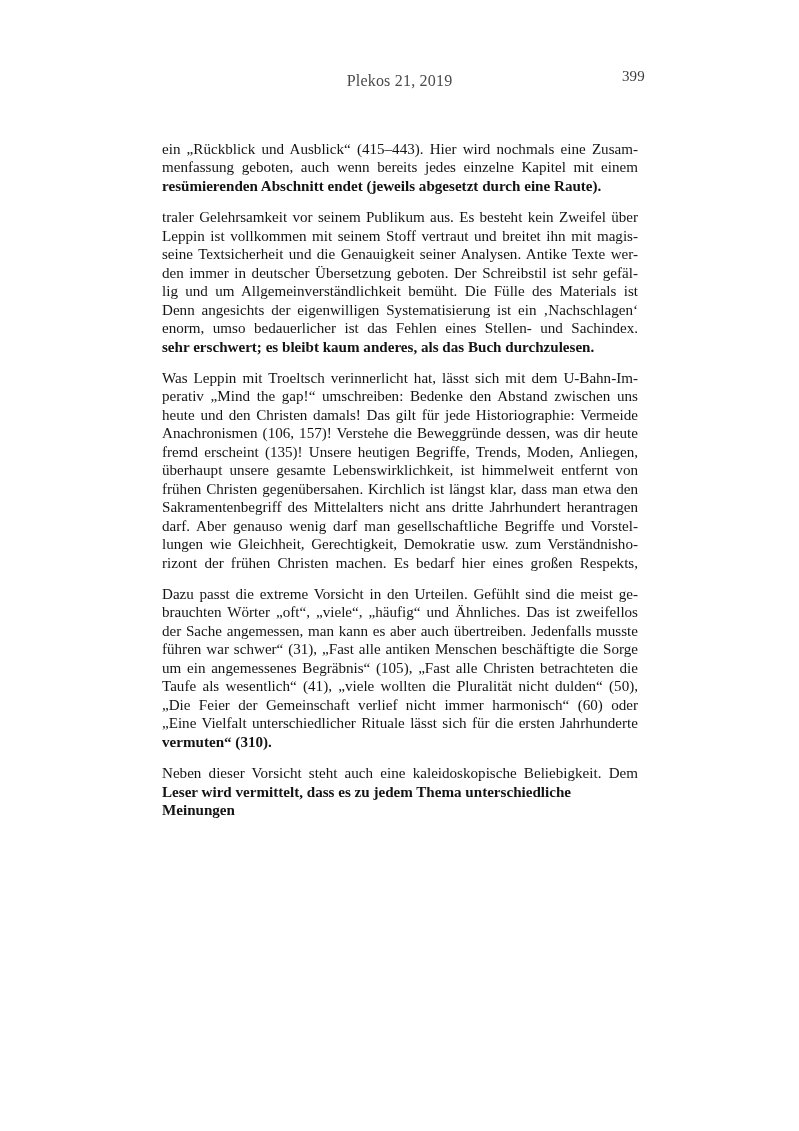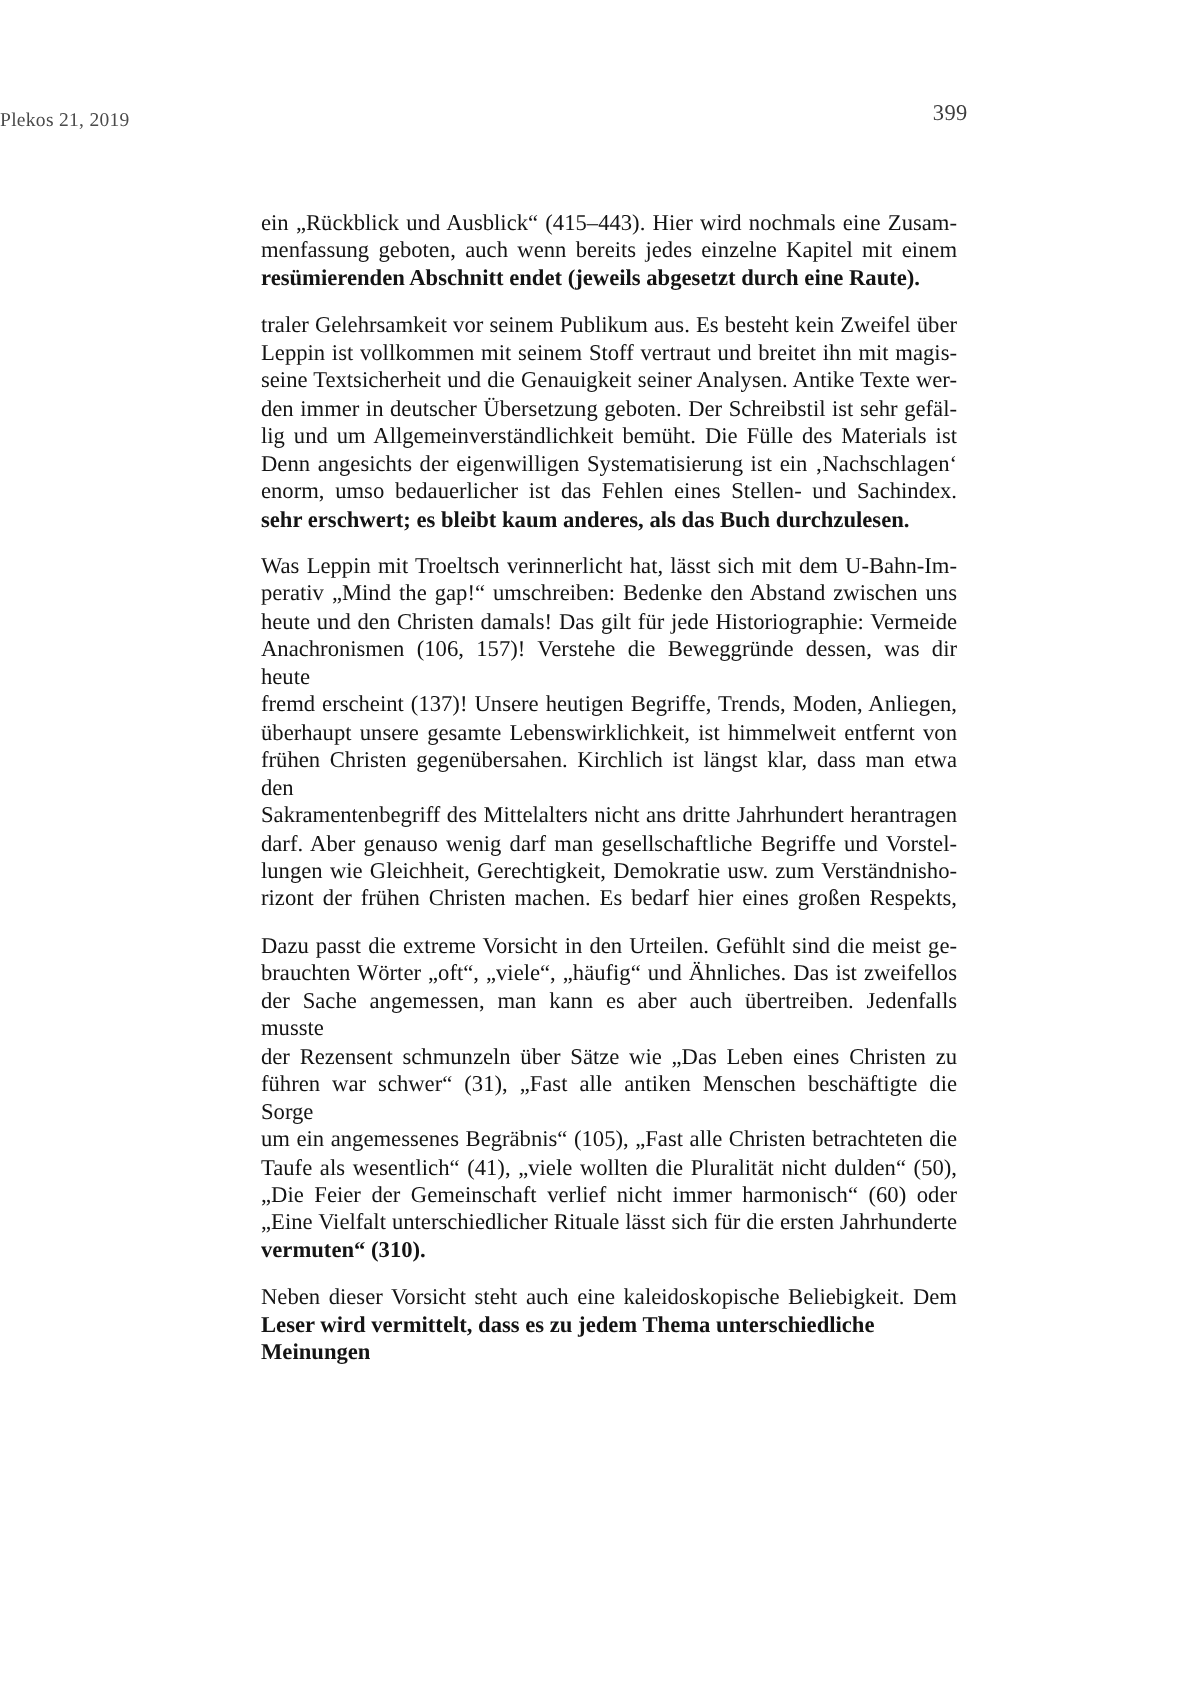--- a/index.html
+++ b/index.html
@@ -26,22 +26,22 @@
     position: absolute;
     top: 72px;
     left: 0;
     width: 799px;
     height: 20px;
   }
   .running-head-title {
     position: absolute;
     left: 0;
     width: 799px;
-    text-align: left;
-    font-size: 13px;
+    text-align: center;
+    font-size: 16px;
     letter-spacing: 0.2px;
     color: #4a4a4a;
   }
   .page-number {
     position: absolute;
     right: 154px;
     top: -4px;
     font-size: 15px;
     color: #3d3d3d;
     letter-spacing: 0.2px;
@@ -49,21 +49,21 @@
   }
 
   
   .text-block {
     position: absolute;
     top: 140px;
     left: 162px;
     width: 476px;
   }
   .para {
-    margin: 0 0 13px 12px;
+    margin: 0 0 13px 0;
     font-size: 15.1px;
     line-height: 18.45px;
     color: #141414;
     text-align: justify;
     -webkit-font-smoothing: antialiased;
   }
   .para:last-child { margin-bottom: 0; }
 
   
   .ln {
@@ -103,33 +103,32 @@
         <span class="ln">lig und um Allgemeinverständlichkeit bemüht. Die Fülle des Materials ist</span>
         <span class="ln">Denn angesichts der eigenwilligen Systematisierung ist ein ‚Nachschlagen‘</span>
         <span class="ln">enorm, umso bedauerlicher ist das Fehlen eines Stellen- und Sachindex.</span>
         <span class="ln last">sehr erschwert; es bleibt kaum anderes, als das Buch durchzulesen.</span>
       </p>
       <p class="para">
         <span class="ln">Was Leppin mit Troeltsch verinnerlicht hat, lässt sich mit dem U-Bahn-Im-</span>
         <span class="ln">perativ „Mind the gap!“ umschreiben: Bedenke den Abstand zwischen uns</span>
         <span class="ln">heute und den Christen damals! Das gilt für jede Historiographie: Vermeide</span>
         <span class="ln">Anachronismen (106, 157)! Verstehe die Beweggründe dessen, was dir heute</span>
-        <span class="ln">fremd erscheint (137)! Unsere heutigen Begriffe, Trends, Moden, Anliegen,</span>
+        <span class="ln">fremd erscheint (135)! Unsere heutigen Begriffe, Trends, Moden, Anliegen,</span>
         <span class="ln">überhaupt unsere gesamte Lebenswirklichkeit, ist himmelweit entfernt von</span>
         <span class="ln">frühen Christen gegenübersahen. Kirchlich ist längst klar, dass man etwa den</span>
         <span class="ln">Sakramentenbegriff des Mittelalters nicht ans dritte Jahrhundert herantragen</span>
         <span class="ln">darf. Aber genauso wenig darf man gesellschaftliche Begriffe und Vorstel-</span>
         <span class="ln">lungen wie Gleichheit, Gerechtigkeit, Demokratie usw. zum Verständnisho-</span>
         <span class="ln">rizont der frühen Christen machen. Es bedarf hier eines großen Respekts,</span>
       </p>
       <p class="para">
         <span class="ln">Dazu passt die extreme Vorsicht in den Urteilen. Gefühlt sind die meist ge-</span>
         <span class="ln">brauchten Wörter „oft“, „viele“, „häufig“ und Ähnliches. Das ist zweifellos</span>
         <span class="ln">der Sache angemessen, man kann es aber auch übertreiben. Jedenfalls musste</span>
-        <span class="ln">der Rezensent schmunzeln über Sätze wie „Das Leben eines Christen zu</span>
         <span class="ln">führen war schwer“ (31), „Fast alle antiken Menschen beschäftigte die Sorge</span>
         <span class="ln">um ein angemessenes Begräbnis“ (105), „Fast alle Christen betrachteten die</span>
         <span class="ln">Taufe als wesentlich“ (41), „viele wollten die Pluralität nicht dulden“ (50),</span>
         <span class="ln">„Die Feier der Gemeinschaft verlief nicht immer harmonisch“ (60) oder</span>
         <span class="ln">„Eine Vielfalt unterschiedlicher Rituale lässt sich für die ersten Jahrhunderte</span>
         <span class="ln last">vermuten“ (310).</span>
       </p>
       <p class="para">
         <span class="ln">Neben dieser Vorsicht steht auch eine kaleidoskopische Beliebigkeit. Dem</span>
         <span class="ln last">Leser wird vermittelt, dass es zu jedem Thema unterschiedliche Meinungen</span>

